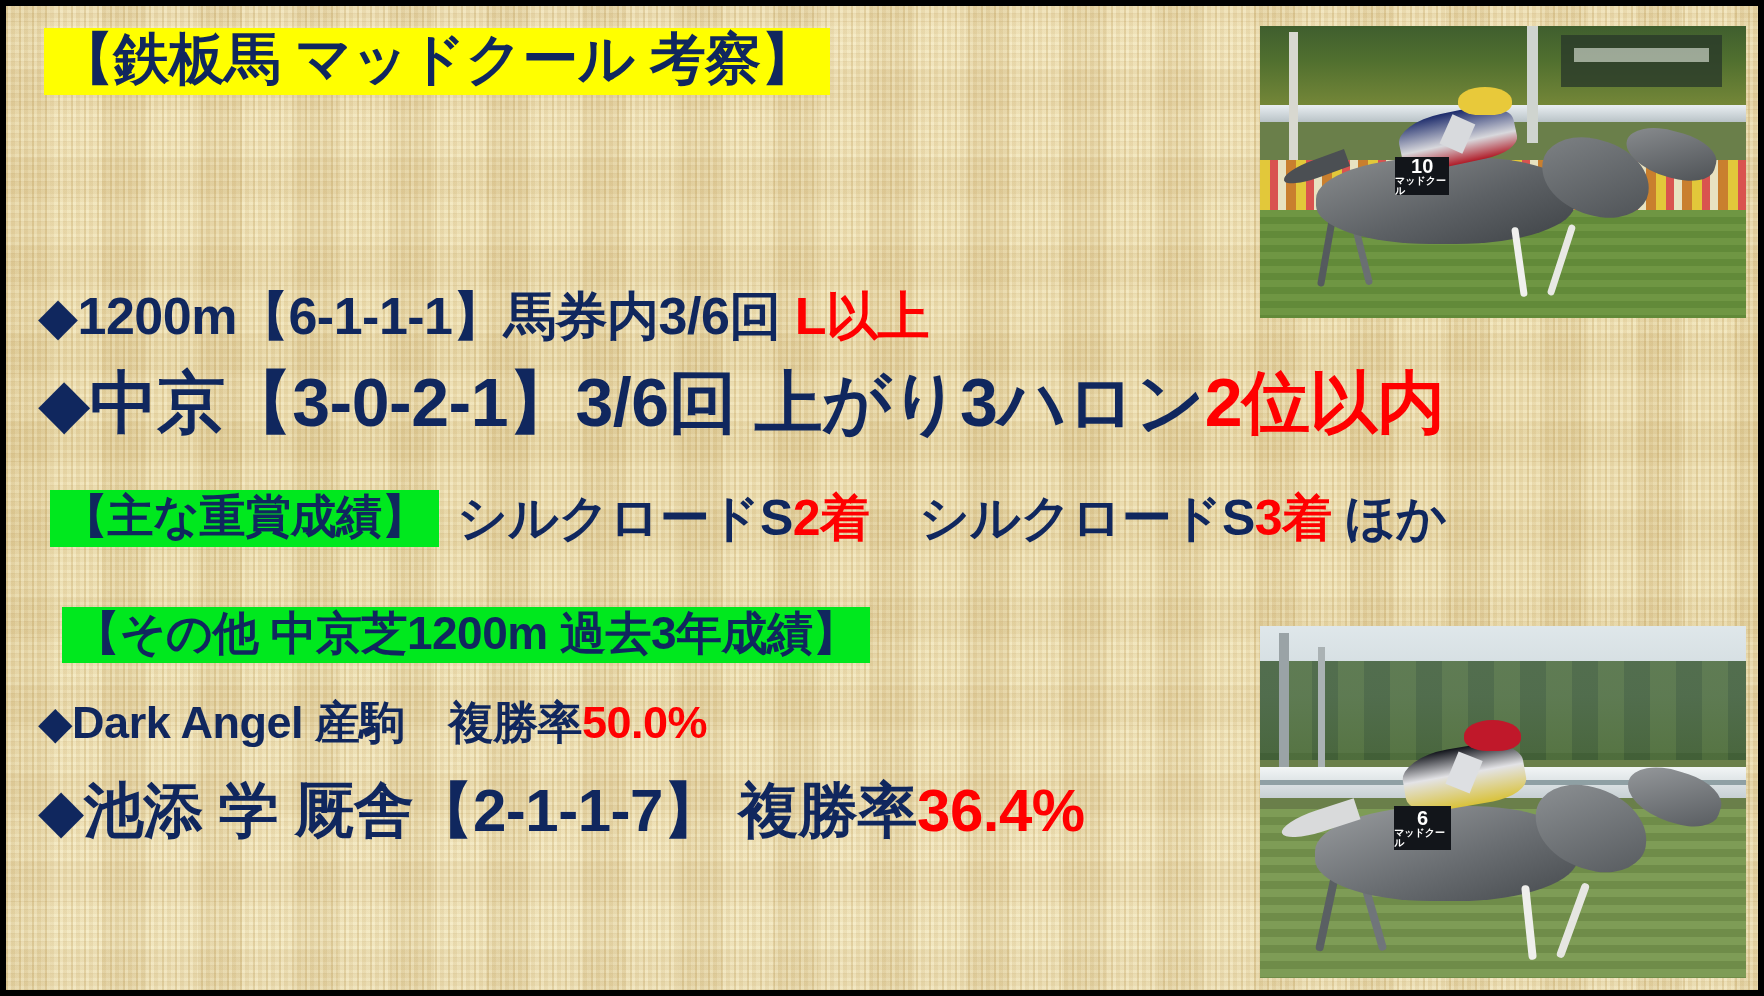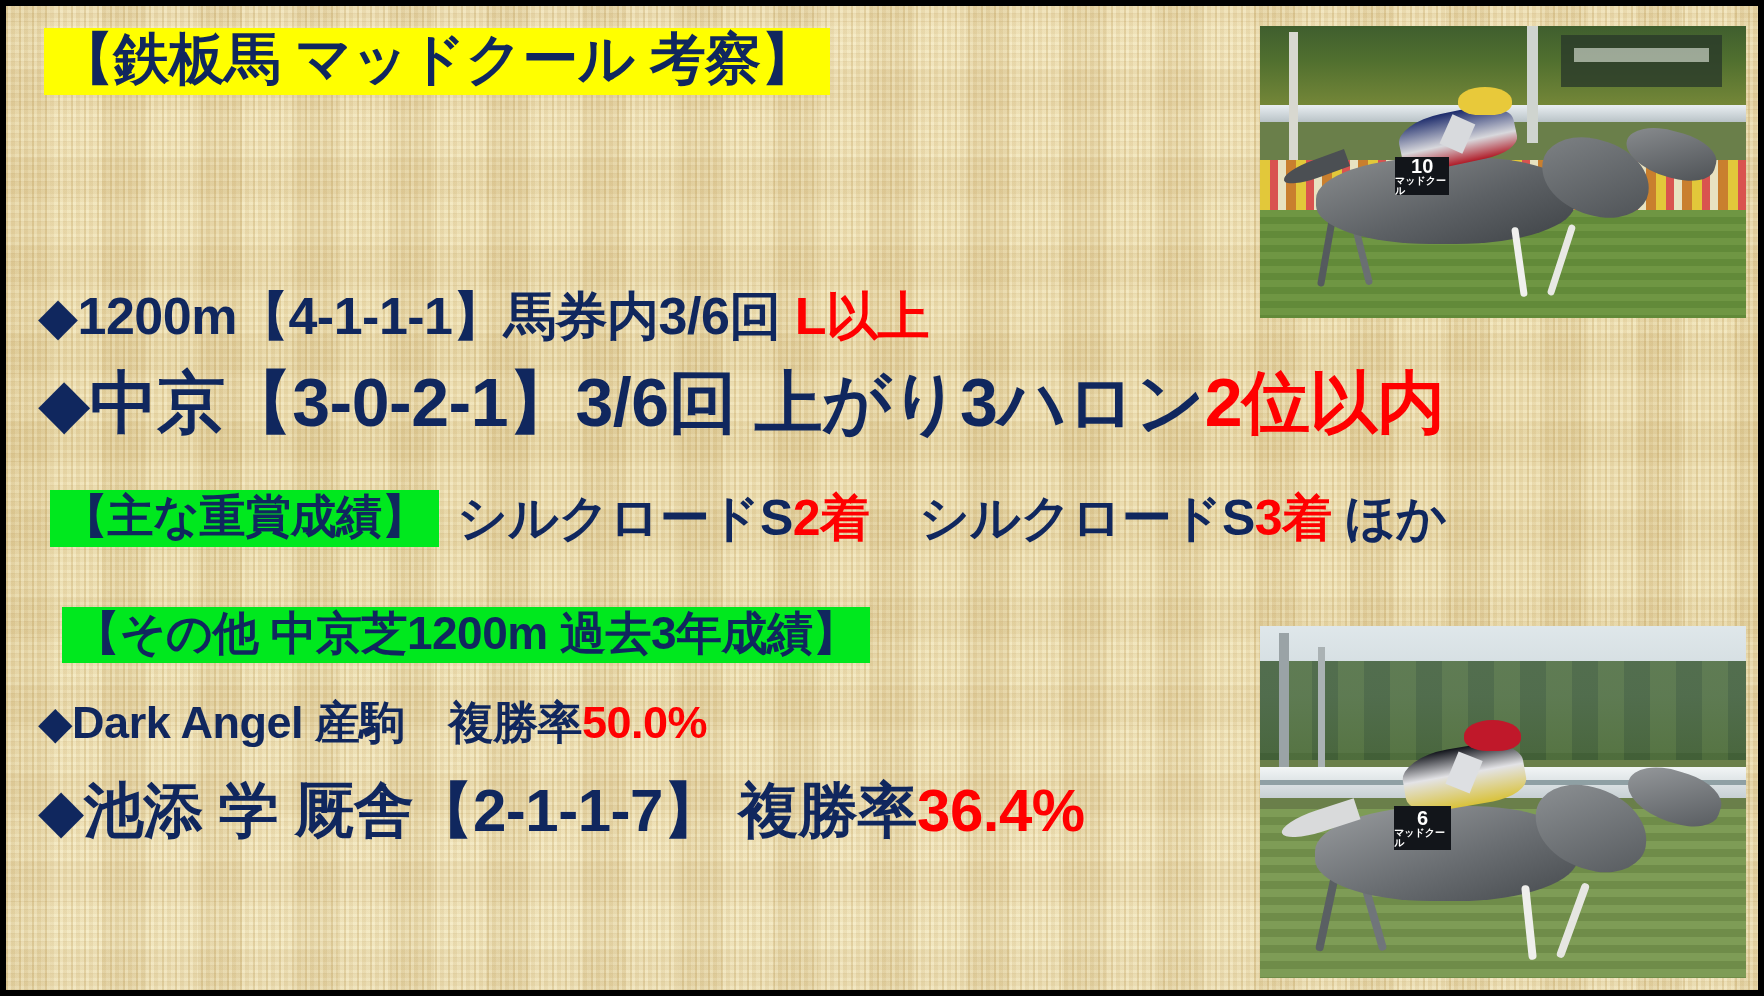--- a/index.html
+++ b/index.html
@@ -94,21 +94,21 @@
 
 <div id="slide">
 
   <div class="row" id="title-row">
     <span class="hl-yellow">【鉄板馬 マッドクール 考察】</span>
   </div>
 
 
 
   <div class="row" id="r-1200">
-    <span class="navy">◆1200m【4-1-1-1】馬券内3/6回 </span><span class="red">L以上</span>
+    <span class="navy">◆1200m【6-1-1-1】馬券内3/6回 </span><span class="red">L以上</span>
   </div>
 
   <div class="row" id="r-chukyo">
     <span class="navy">◆中京【3-0-2-1】3/6回 上がり3ハロン</span><span class="red">2位以内</span>
   </div>
 
   <div class="row" id="g1-row">
     <span class="hl-green">【主な重賞成績】</span><span id="g1-rest"><span class="navy">シルクロードS</span><span class="red">2着</span><span class="navy">　</span><span class="navy">シルクロードS</span><span class="red">3着</span><span class="navy"> ほか</span></span>
   </div>
 

